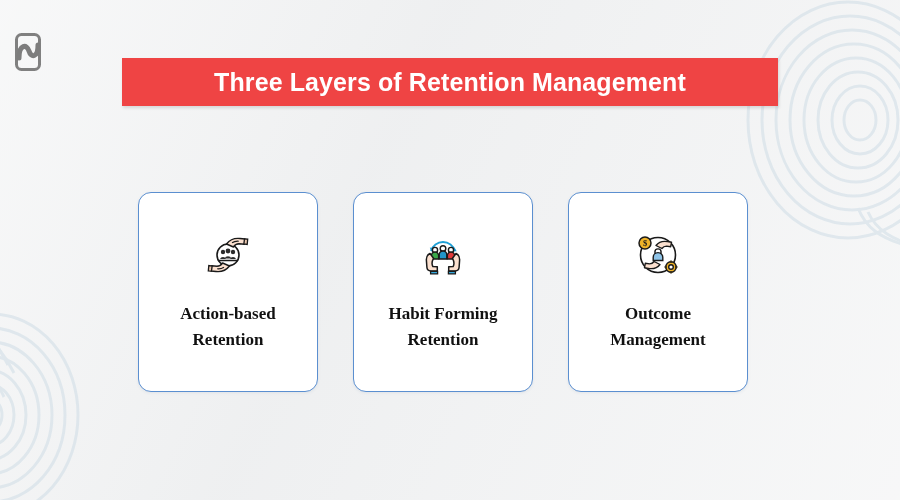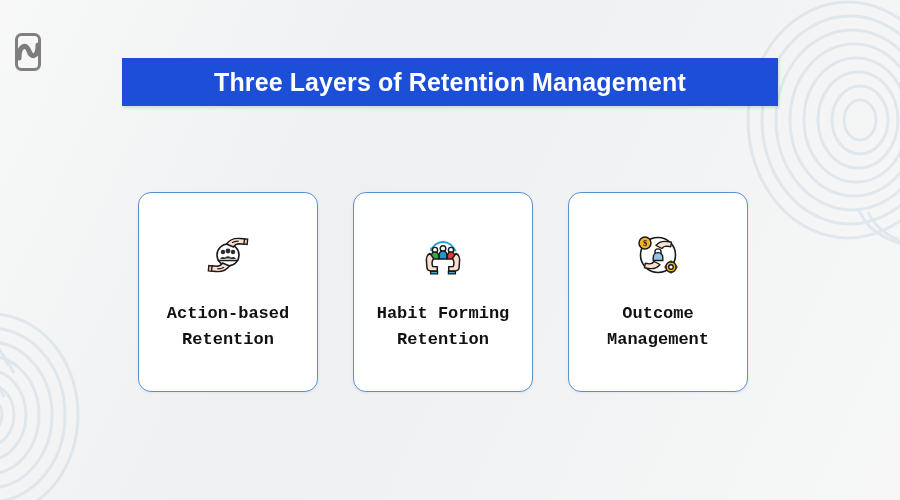--- a/index.html
+++ b/index.html
@@ -44,21 +44,21 @@
     height: 40px;
   }
 
   
   .title-bar {
     position: absolute;
     left: 122px;
     top: 58px;
     width: 656px;
     height: 48px;
-    background: #1d4ed8;
+    background: #ef4444;
     display: flex;
     align-items: center;
     justify-content: center;
     box-shadow: 1px 2px 3px rgba(0,0,0,0.12);
   }
   .title-text {
     color: #ffffff;
     font-size: 25px;
     font-weight: bold;
     letter-spacing: 0.1px;
@@ -98,21 +98,21 @@
   }
   .card-icon svg { display: block; }
   .card-label {
     margin-top: 20px;
     text-align: center;
     font-size: 17px;
     font-weight: bold;
     line-height: 1.55;
     color: #111111;
     padding: 0 8px;
-    font-family: Liberation Mono, monospace;
+    font-family: Liberation Serif, serif;
     white-space: pre-line;
   }
 </style>
 </head>
 <body>
 
 <div class="bg-layer">
   <div class="bg-noise"></div>
 
   <div class="fp" style="right:-30px; top:-10px;">

